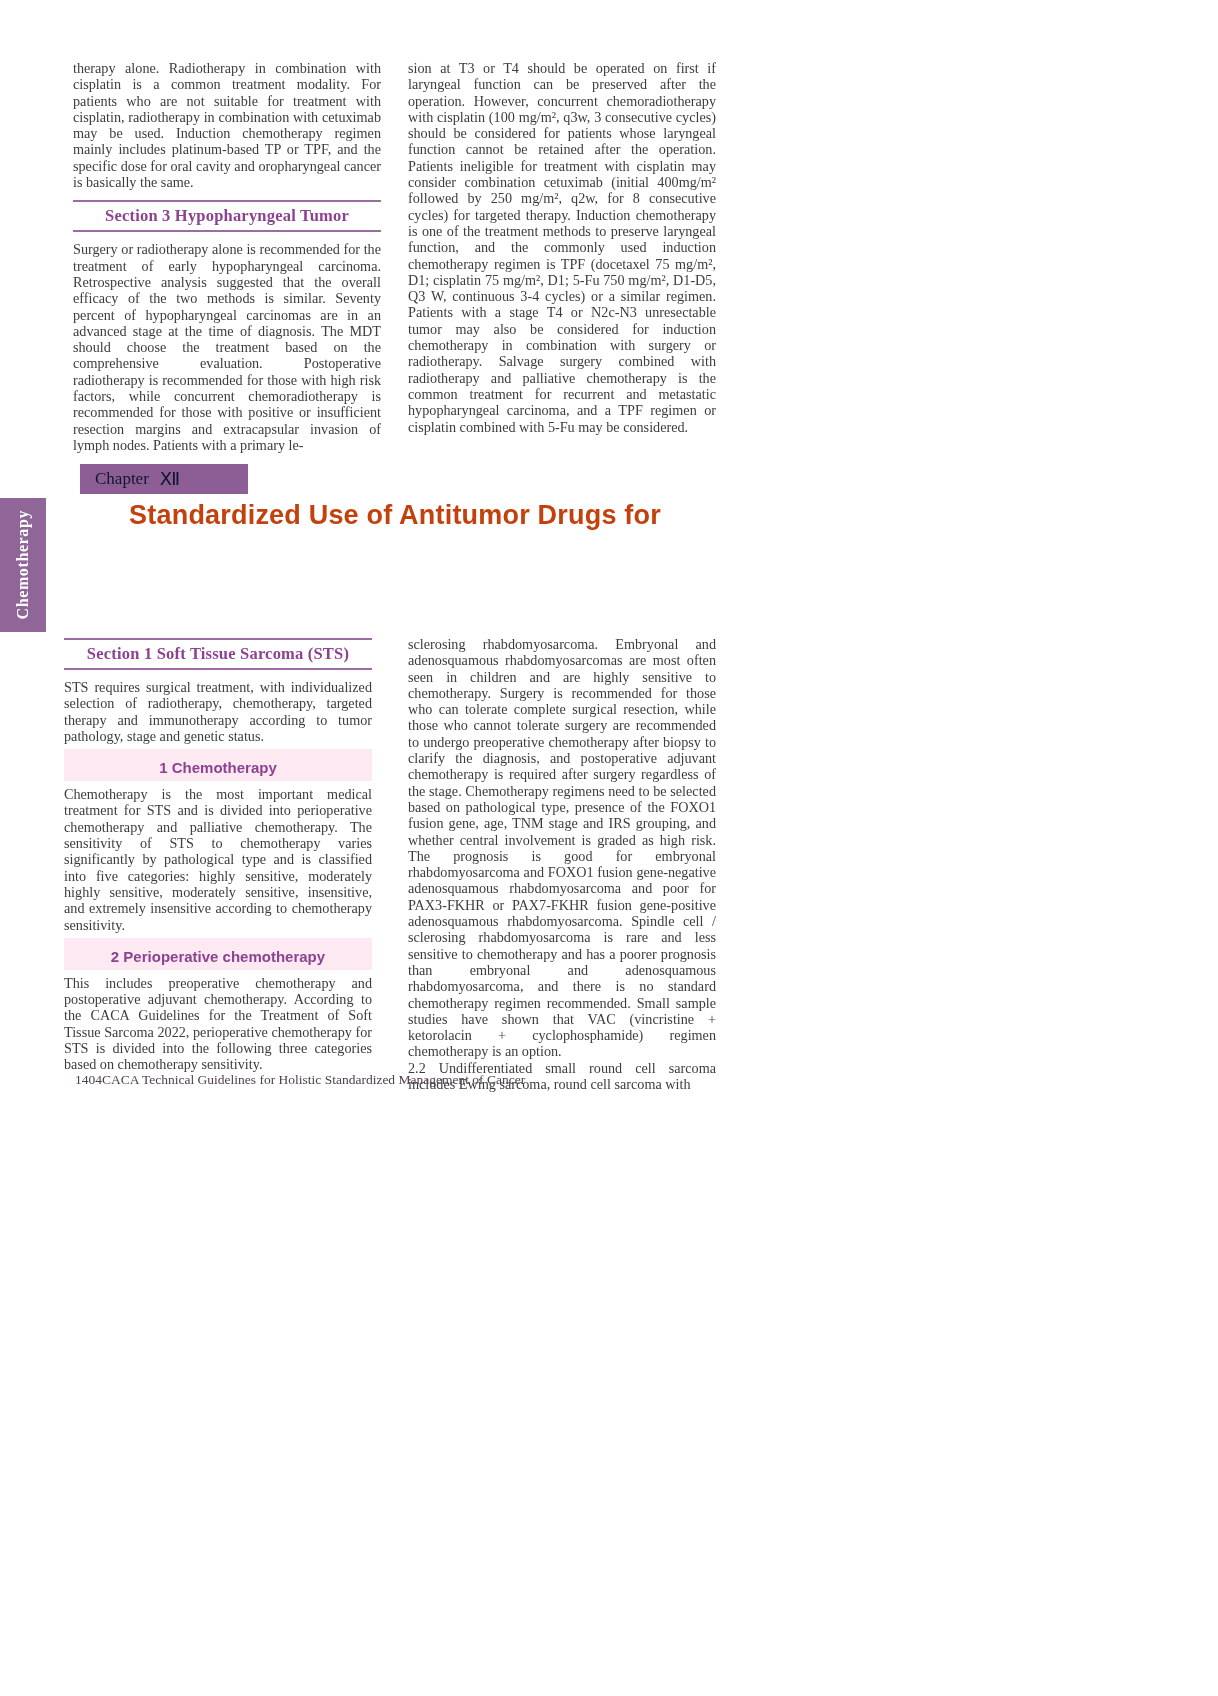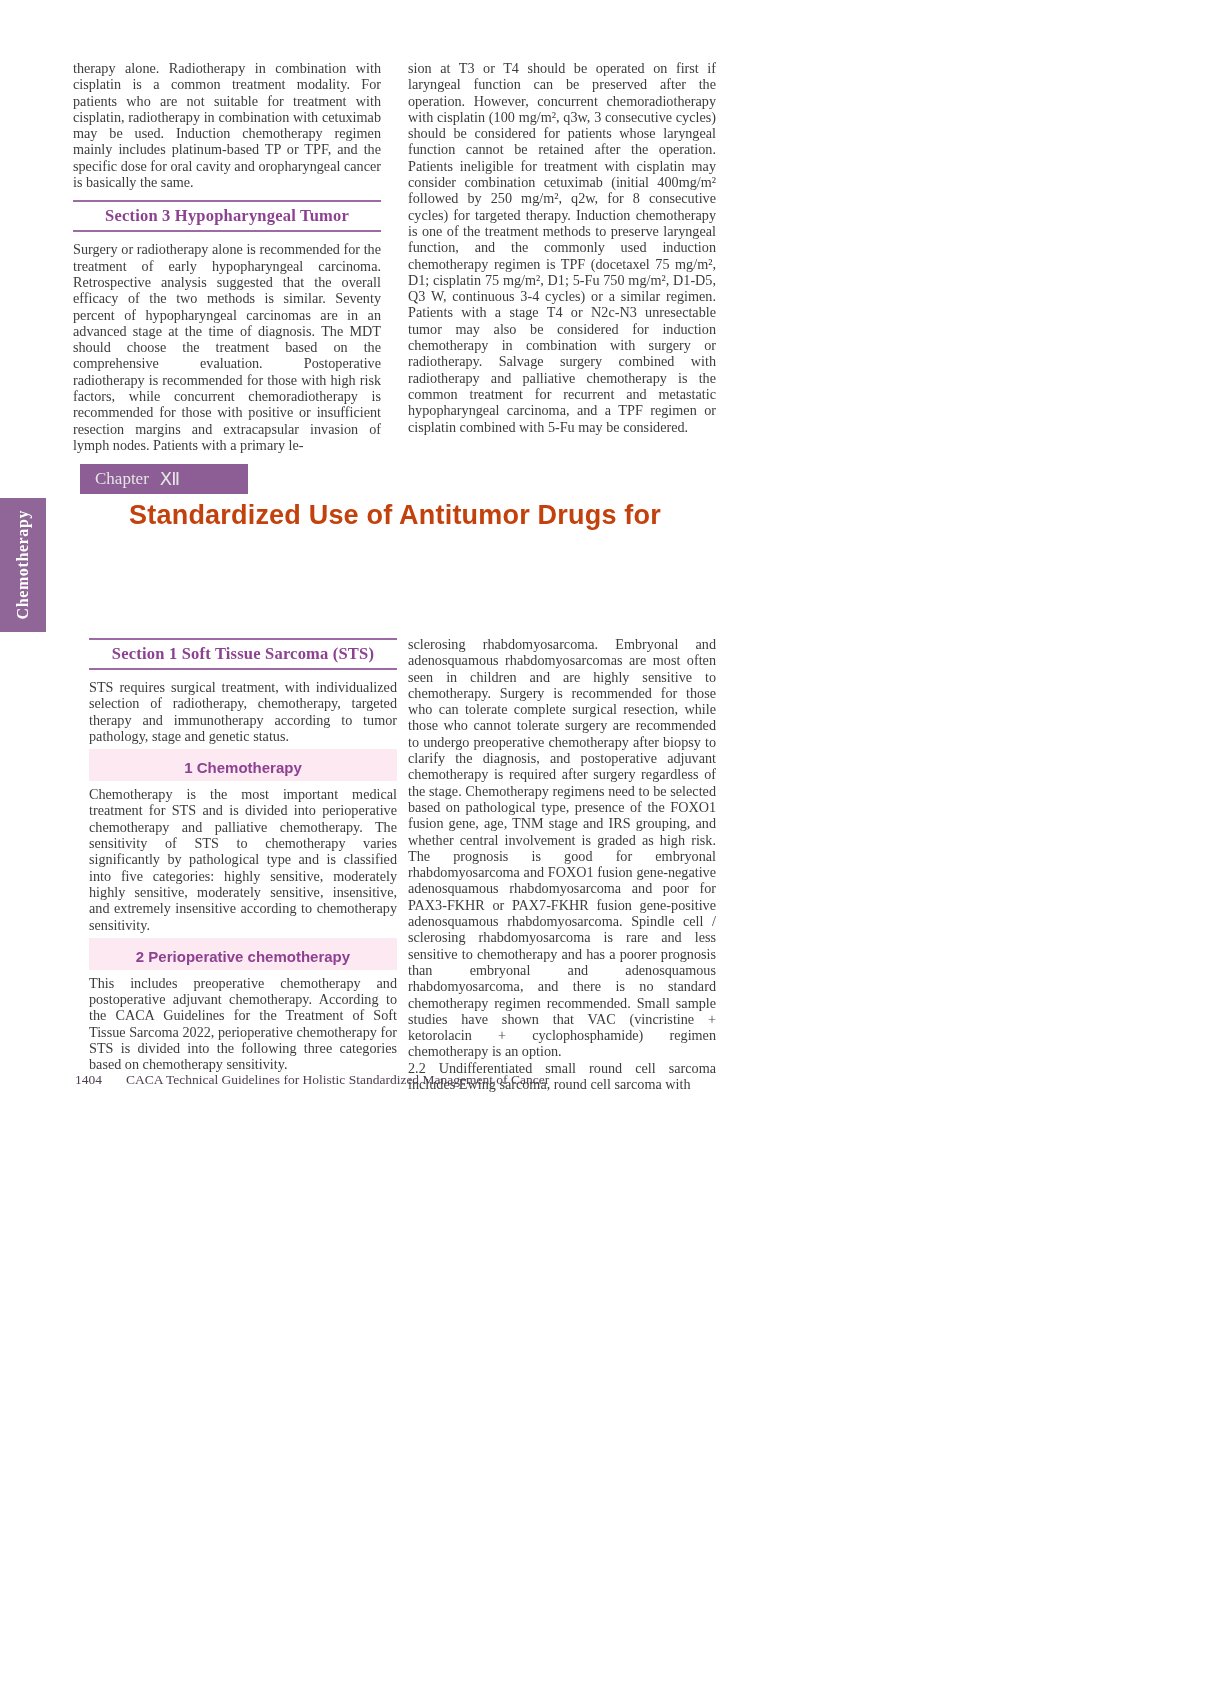--- a/index.html
+++ b/index.html
@@ -20,21 +20,21 @@
     letter-spacing:0.2px;line-height:19px;
   }
   .section-heading.first{margin-top:0;}
   .substrip{
     margin:5px 0 5px;padding:10px 0 4px;background:#fce9f2;text-align:center;
     font-family:"Liberation Sans", sans-serif;font-weight:bold;
     font-size:15px;color:#8c4191;line-height:18px;
   }
   .chapter-box{
     position:absolute;left:80px;top:464px;width:168px;height:30px;
-    background:#8c5e95;color:#e5e5e5;font-family:"Liberation Serif", serif;
+    background:#8c5e95;color:#0f172a;font-family:"Liberation Serif", serif;
     font-size:17px;display:flex;align-items:center;padding-left:15px;
     box-sizing:border-box;
   }
   .chapter-box .numeral{margin-left:11px;font-size:18px;}
   .chapter-title{
     position:absolute;left:73px;top:499px;width:644px;text-align:center;
     font-family:"Liberation Sans", sans-serif;font-weight:bold;
     color:#c2410c;font-size:27px;line-height:33px;letter-spacing:0.2px;
   }
   .sidebar-tab{
@@ -43,21 +43,21 @@
   }
   .sidebar-tab span{
     writing-mode:vertical-rl;transform:rotate(180deg);
     color:#ffffff;font-family:"Liberation Serif", serif;font-weight:bold;
     font-size:16px;letter-spacing:0.6px;white-space:nowrap;
   }
   .footer{
     position:absolute;left:75px;top:1072px;width:644px;
     font-size:13.5px;color:#4f404f;
   }
-  .footer .pagenum{margin-right:24px;}
+  .footer .pagenum{}
 </style>
 </head>
 <body>
 
 <div class="page">
 
   <div class="col" style="left:73px;top:60px;">
     <p>therapy alone. Radiotherapy in combination with cisplatin is a common treatment modality. For patients who are not suitable for treatment with cisplatin, radiotherapy in combination with cetuximab may be used. Induction chemotherapy regimen mainly includes platinum-based TP or TPF, and the specific dose for oral cavity and oropharyngeal cancer is basically the same.</p>
     <div class="section-heading">Section 3 Hypopharyngeal Tumor</div>
     <p>Surgery or radiotherapy alone is recommended for the treatment of early hypopharyngeal carcinoma. Retrospective analysis suggested that the overall efficacy of the two methods is similar. Seventy percent of hypopharyngeal carcinomas are in an advanced stage at the time of diagnosis. The MDT should choose the treatment based on the comprehensive evaluation. Postoperative radiotherapy is recommended for those with high risk factors, while concurrent chemoradiotherapy is recommended for those with positive or insufficient resection margins and extracapsular invasion of lymph nodes. Patients with a primary le-</p>
@@ -73,21 +73,21 @@
   </div>
 
   <div class="chapter-title">
     <div>Standardized Use of Antitumor Drugs for</div>
   </div>
 
   <div class="sidebar-tab">
     <span>Chemotherapy</span>
   </div>
 
-  <div class="col" style="left:89px;top:638px;">
+  <div class="col" style="left:64px;top:638px;">
     <div class="section-heading first">Section 1 Soft Tissue Sarcoma (STS)</div>
     <p>STS requires surgical treatment, with individualized selection of radiotherapy, chemotherapy, targeted therapy and immunotherapy according to tumor pathology, stage and genetic status.</p>
     <div class="substrip">1 Chemotherapy</div>
     <p>Chemotherapy is the most important medical treatment for STS and is divided into perioperative chemotherapy and palliative chemotherapy. The sensitivity of STS to chemotherapy varies significantly by pathological type and is classified into five categories: highly sensitive, moderately highly sensitive, moderately sensitive, insensitive, and extremely insensitive according to chemotherapy sensitivity.</p>
     <div class="substrip">2 Perioperative chemotherapy</div>
     <p>This includes preoperative chemotherapy and postoperative adjuvant chemotherapy. According to the CACA Guidelines for the Treatment of Soft Tissue Sarcoma 2022, perioperative chemotherapy for STS is divided into the following three categories based on chemotherapy sensitivity.</p>
   </div>
 
   <div class="col" style="left:408px;top:636px;">
     <p>sclerosing rhabdomyosarcoma. Embryonal and adenosquamous rhabdomyosarcomas are most often seen in children and are highly sensitive to chemotherapy. Surgery is recommended for those who can tolerate complete surgical resection, while those who cannot tolerate surgery are recommended to undergo preoperative chemotherapy after biopsy to clarify the diagnosis, and postoperative adjuvant chemotherapy is required after surgery regardless of the stage. Chemotherapy regimens need to be selected based on pathological type, presence of the FOXO1 fusion gene, age, TNM stage and IRS grouping, and whether central involvement is graded as high risk. The prognosis is good for embryonal rhabdomyosarcoma and FOXO1 fusion gene-negative adenosquamous rhabdomyosarcoma and poor for PAX3-FKHR or PAX7-FKHR fusion gene-positive adenosquamous rhabdomyosarcoma. Spindle cell / sclerosing rhabdomyosarcoma is rare and less sensitive to chemotherapy and has a poorer prognosis than embryonal and adenosquamous rhabdomyosarcoma, and there is no standard chemotherapy regimen recommended. Small sample studies have shown that VAC (vincristine + ketorolacin + cyclophosphamide) regimen chemotherapy is an option.</p>

